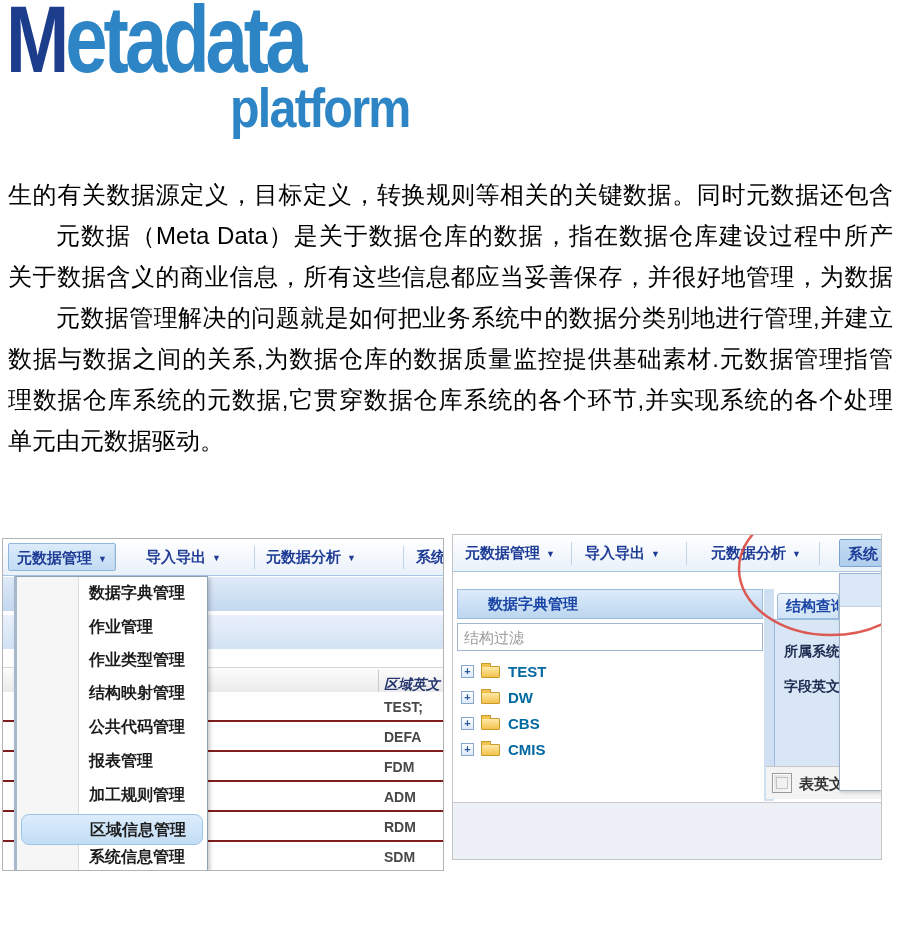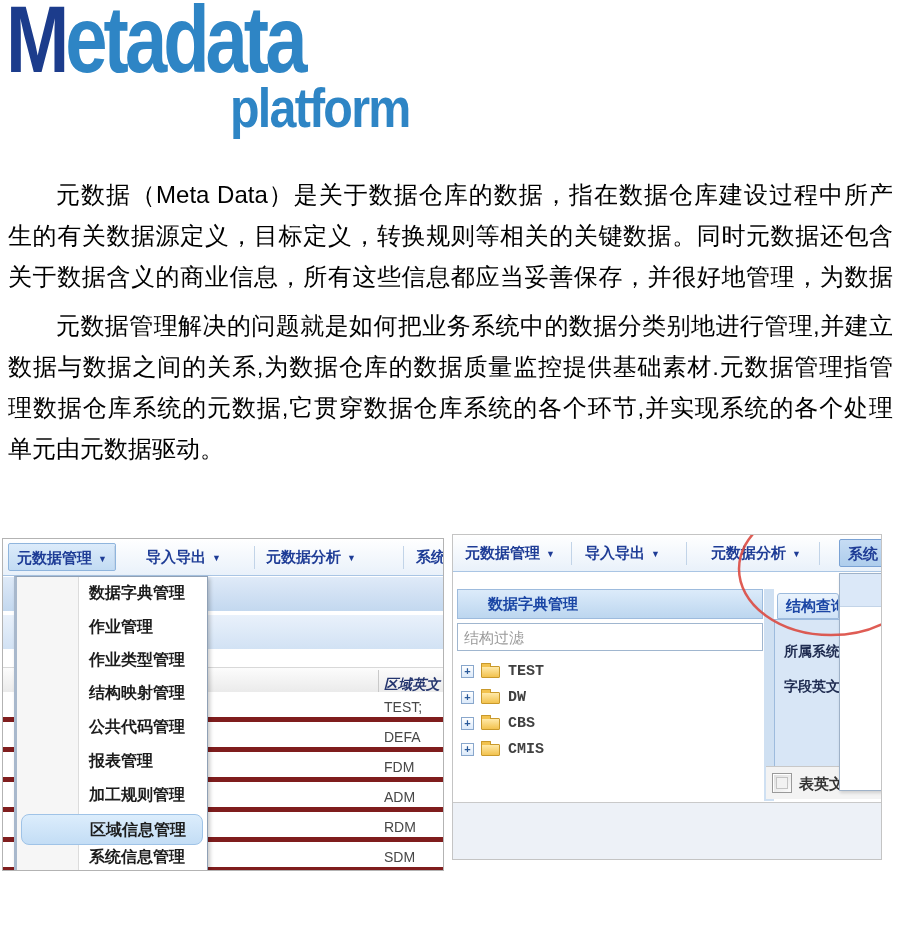--- a/index.html
+++ b/index.html
@@ -22,21 +22,21 @@
     letter-spacing:-2px; transform:scaleX(.88); transform-origin:left top;
     color:#2e85c5; line-height:60px; white-space:nowrap;
   }
 
   
   .intro { position:absolute; left:8px; top:174px; width:885px; color:#000;
            font-size:24px; line-height:41px; }
   .tline { height:41px; overflow:hidden; text-align:justify; text-align-last:justify; white-space:nowrap; }
   .tline.lastline { text-align:left; text-align-last:left; }
   .tline.indent { text-indent:48px; }
-  .tline.p2start{ margin-top:8px; }
+  .tline.p2start{ margin-top:0; }
 
   
   .shot { position:absolute; background:#fff; overflow:hidden; }
   .shot-left  { left:2px;  top:538px; width:442px; height:333px; border:1px solid #b3b3b3; }
   .shot-right { left:452px;top:534px; width:430px; height:326px; border:1px solid #c4c4c4; }
 
   .menubar {
     position:absolute; left:0; top:0; right:0; height:37px;
     background:linear-gradient(#ffffff,#e9f1fa);
     border-bottom:1px solid #a9c5e4;
@@ -55,22 +55,22 @@
            background:linear-gradient(#dfeaf8,#c3d8ef); border-bottom:2px solid #fff; }
   .band2 { position:absolute; left:0; right:0; top:76px; height:34px;
            background:linear-gradient(#e9f1fb,#d2e2f4); }
   .thead { position:absolute; left:0; right:0; top:128px; height:35px;
            background:linear-gradient(#fcfcfc,#e4e4e4);
            border-top:1px solid #d8d8d8; border-bottom:1px solid #b9b9b9;font-style:italic; }
   .tcolsep { position:absolute; left:375px; top:2px; bottom:2px; width:1px; background:#c9c9c9; }
   .thtext { position:absolute; left:381px; top:0; height:33px; line-height:33px;
             font-size:14px; font-weight:bold; color:#24356e; white-space:nowrap; }
   .trow { position:absolute; left:0; right:0; height:30px; line-height:30px;
-          border-bottom:5px solid #7f1d1d; padding-left:381px;
-          font-size:14px; font-weight:400; color:#474747; white-space:nowrap; background:#fff; }
+          border-bottom:2px solid #7f1d1d; padding-left:381px;
+          font-size:14px; font-weight:700; color:#474747; white-space:nowrap; background:#fff; }
 
   
   .dropdown {
     position:absolute; left:11px; top:37px; width:194px; height:296px;
     background:#fff; border:1px solid #8fa0b5; border-left:3px solid #a8b8cc;
     box-shadow:2px 2px 4px rgba(0,0,0,.22);
   }
   .dd-gutter { position:absolute; left:0; top:0; bottom:0; width:62px;
                background:#f6f6f6; border-right:1px solid #dcdcdc; }
   .dditem { position:absolute; left:0; width:100%; height:30px; line-height:30px;
@@ -94,21 +94,21 @@
   .titem { position:absolute; left:6px; height:26px; width:300px; cursor:default; }
   .texp { position:absolute; left:2px; top:6px; width:13px; height:13px;
           border:1px solid #89a7cc; background:linear-gradient(#fff,#dceafa);
           font-size:11px; line-height:11px; text-align:center; color:#2a5a9a; font-weight:bold; }
   .tfolder { position:absolute; left:22px; top:7px; width:19px; height:12px;
              background:linear-gradient(#ffe9a8,#f2c24e); border:1px solid #c9992b; border-radius:1px; }
   .tfolder::before { content:""; position:absolute; left:-1px; top:-4px; width:8px; height:3px;
              background:#f2c24e; border:1px solid #c9992b; border-bottom:none;
              border-radius:1px 1px 0 0; }
   .tlabel { position:absolute; left:49px; top:0; height:26px; line-height:26px;
-            font-size:15px; font-weight:600; color:#404040; white-space:nowrap;font-family:Liberation Mono, monospace; }
+            font-size:15px; font-weight:600; color:#0369a1; white-space:nowrap; }
 
   .splitter { position:absolute; left:311px; top:54px; width:10px; height:212px;
               background:#cfe0f2; cursor:col-resize; }
   .dtab { position:absolute; left:324px; top:58px; width:62px; height:26px;
           background:linear-gradient(#eaf3fc,#cfe3f7); border:1px solid #9dbbdd;
           border-radius:3px 3px 0 0; line-height:24px; padding-left:8px;
           font-size:15px; font-weight:bold; color:#1b46a5; white-space:nowrap; overflow:hidden; }
   .dpanel { position:absolute; left:321px; top:84px; width:109px; height:147px;
             background:#d8e6f6; border-left:1px solid #9dbbdd; border-top:1px solid #9dbbdd; }
   .dlabel { position:absolute; left:9px; height:18px; line-height:18px;
@@ -136,22 +136,22 @@
 </style>
 </head>
 <body>
 
 <div id="canvas">
 
   <div class="logo-main"><span class="logo-m">M</span><span class="logo-rest">etadata</span></div>
   <div class="logo-sub">platform</div>
 
   <div class="intro">
+    <div class="tline">生的有关数据源定义，目标定义，转换规则等相关的关键数据。同时元数据还包含</div>
     <div class="tline indent">元数据（Meta Data）是关于数据仓库的数据，指在数据仓库建设过程中所产</div>
-    <div class="tline">生的有关数据源定义，目标定义，转换规则等相关的关键数据。同时元数据还包含</div>
     <div class="tline">关于数据含义的商业信息，所有这些信息都应当妥善保存，并很好地管理，为数据</div>
     <div class="tline indent p2start">元数据管理解决的问题就是如何把业务系统中的数据分类别地进行管理,并建立</div>
     <div class="tline">数据与数据之间的关系,为数据仓库的数据质量监控提供基础素材.元数据管理指管</div>
     <div class="tline">理数据仓库系统的元数据,它贯穿数据仓库系统的各个环节,并实现系统的各个处理</div>
     <div class="tline lastline">单元由元数据驱动。</div>
   </div>
 
   <div class="shot shot-left">
 
     <div class="menubar">

